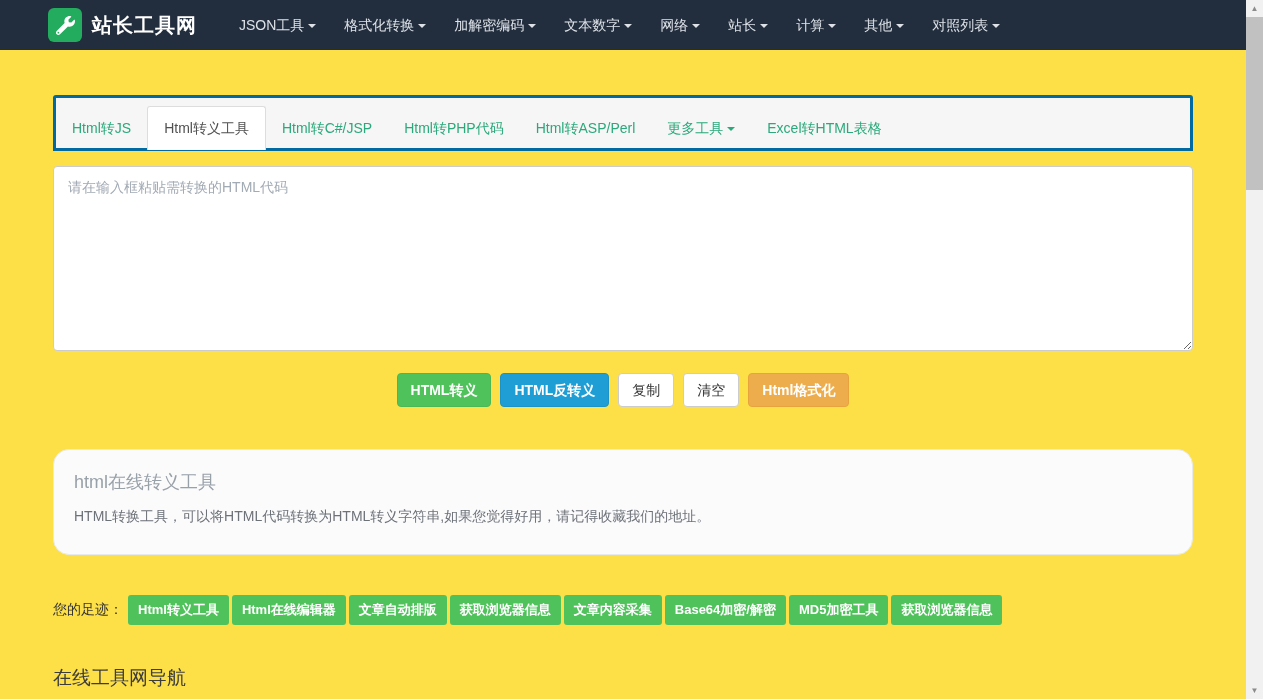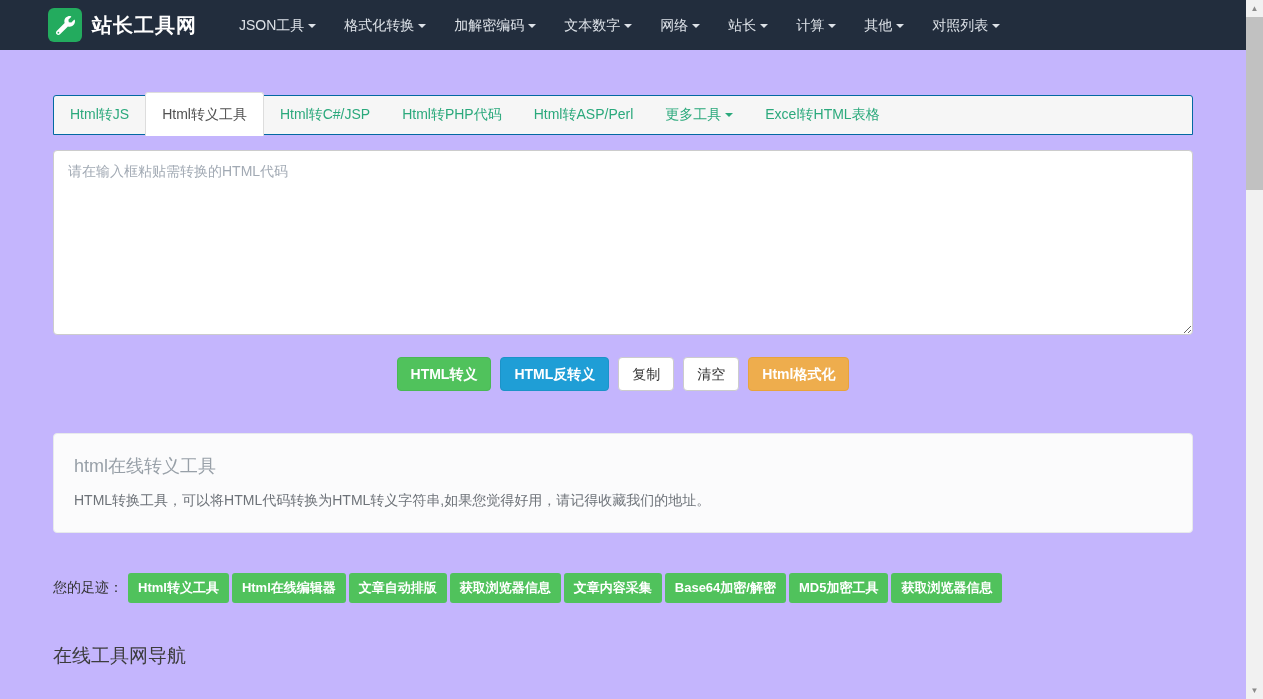--- a/index.html
+++ b/index.html
@@ -1,38 +1,38 @@
 <!DOCTYPE html>
 <html><head>
 <meta charset="utf-8">
 <style>
   * { margin:0; padding:0; box-sizing:border-box; }
   html,body { width:1263px; height:699px; overflow:hidden; background:#fff;
     font-family:"Liberation Sans","DejaVu Sans",sans-serif; }
-  .page { position:absolute; top:0; left:0; right:17px; bottom:0; background:#c4b5fd; }
+  .page { position:absolute; top:0; left:0; right:17px; bottom:0; background:#fde047; }
 
   
   .navbar { height:50px; background:#222d3d; display:flex; align-items:center; padding:0 0 0 48px; }
   .brand { display:flex; align-items:center; margin-right:28px; cursor:pointer; }
   .brand-icon { width:34px; height:34px; background:#23ab5e; border-radius:6px;
     display:flex; align-items:center; justify-content:center; margin-right:10px; }
   .brand-icon svg { width:19px; height:19px; fill:#fff; }
   .brand-name { color:#fff; font-size:20px; font-weight:700; letter-spacing:1px; }
   .nav-item { color:#dde2e8; font-size:14px; text-decoration:none; padding:0 14px;
     line-height:50px; display:inline-block; cursor:pointer; }
   .caret { display:inline-block; width:0; height:0; border-left:4px solid transparent;
     border-right:4px solid transparent; border-top:4px solid currentColor;
     margin-left:4px; vertical-align:2px; }
 
   
   .container { width:1140px; margin:0 auto; }
 
   
-  .tabbar { margin-top:45px; background:#f6f6f6; border:1px solid #0369a1;
-    border-radius:3px 3px 0 0; display:flex; align-items:flex-end; height:40px; position:relative; }
+  .tabbar { margin-top:45px; background:#f6f6f6; border:3px solid #0369a1;
+    border-radius:3px 3px 0 0; display:flex; align-items:flex-end; height:56px; position:relative; }
   .tab { font-size:14px; color:#2ba97c; text-decoration:none; padding:0 16px;
     line-height:39px; display:inline-block; cursor:pointer; white-space:nowrap; }
   .tab.active { background:#fff; color:#515151; border:1px solid #ddd; border-bottom:none;
     border-radius:3px 3px 0 0; line-height:42px; height:44px; margin-bottom:-2px; position:relative; z-index:2; }
 
   
   .editor { margin-top:15px; width:100%; height:185px; border:1px solid #ccc; border-radius:4px;
     padding:12px 14px; font-size:14px; color:#333; resize:both;
     font-family:"Liberation Sans","DejaVu Sans",sans-serif; outline:none; }
   .editor::placeholder { color:#a2aab4; }
@@ -41,22 +41,22 @@
   .actions { margin-top:18px; display:flex; justify-content:center; gap:9px;align-items:flex-end; }
   .btn { font-size:14px; line-height:20px; padding:6px 13px; border-radius:4px;
     border:1px solid transparent; cursor:pointer; white-space:nowrap;
     font-family:"Liberation Sans","DejaVu Sans",sans-serif; }
   .btn-success { background:#50c25c; border-color:#4ab855; color:#fff; font-weight:700; }
   .btn-info    { background:#1f9ed6; border-color:#1c93c8; color:#fff; font-weight:700; }
   .btn-default { background:#fff; border-color:#ccc; color:#333; }
   .btn-warning { background:#eead4d; border-color:#e8a33c; color:#fff; font-weight:700; }
 
   
-  .panel { margin-top:42px; background:#fbfbfc; border:1px solid #e7eaec; border-radius:4px;
-    padding:20px 20px 22px; }
+  .panel { margin-top:42px; background:#fbfbfc; border:1px solid #e7eaec; border-radius:16px;
+    padding:20px 20px 28px; }
   .panel-title { font-size:18px; font-weight:400; color:#98a0a8; }
   .panel-desc { margin-top:14px; font-size:14px; color:#6d7278; }
 
   
   .footprints { margin-top:40px; display:flex; align-items:center; gap:3px; }
   .footprints-label { font-size:14px; color:#333; margin-right:2px; white-space:nowrap; }
   .chip { background:#50c25c; color:#fff; font-size:13px; font-weight:700; padding:6px 10px;
     border-radius:3px; border:none; cursor:pointer; white-space:nowrap;
     font-family:"Liberation Sans","DejaVu Sans",sans-serif; }
 

